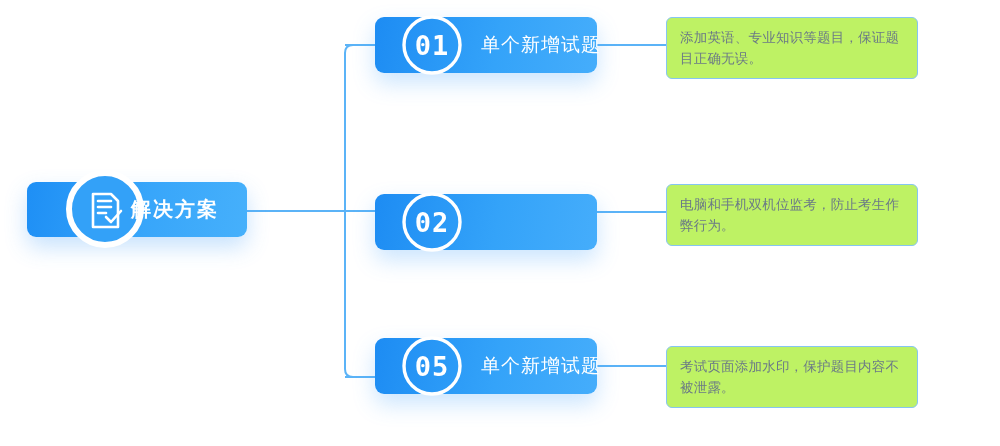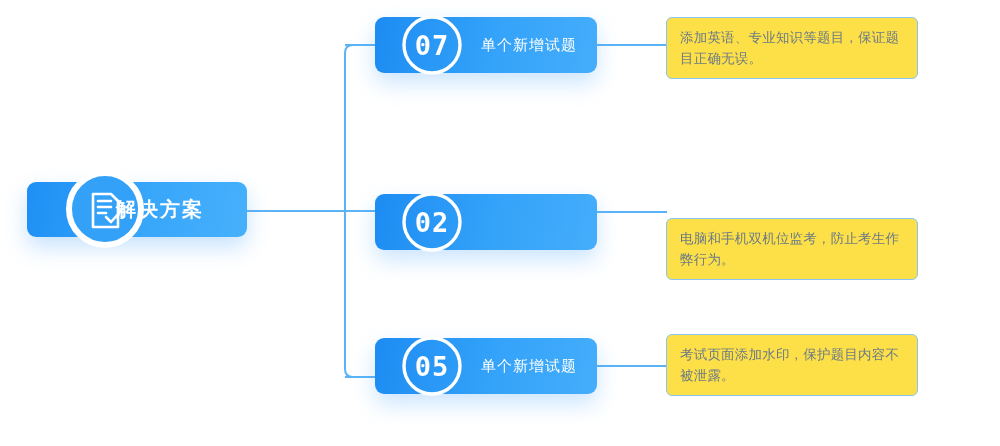--- a/index.html
+++ b/index.html
@@ -47,21 +47,21 @@
   .root-circle {
     position: absolute;
     left: 23px;
     top: -28px;
     width: 110px;
     height: 110px;
     display: block;
   }
   .root-label {
     position: absolute;
-    left: 89px;
+    left: 104px;
     top: 0;
     height: 55px;
     display: flex;
     align-items: center;
     color: #ffffff;
     font-size: 20px;
     font-weight: bold;
     letter-spacing: 2px;
     white-space: nowrap;
   }
@@ -105,44 +105,44 @@
     font-family: "DejaVu Sans Mono", "Liberation Mono", monospace;
   }
   .step-label {
     position: absolute;
     left: 106px;
     top: 0;
     height: 56px;
     display: flex;
     align-items: center;
     color: #ffffff;
-    font-size: 15px;
+    font-size: 19px;
     letter-spacing: 1px;
     white-space: nowrap;
   }
 
   
   .desc-box {
     position: absolute;
     left: 666px;
     width: 252px;
     height: 62px;
     border: 1px solid #86c5f2;
     border-radius: 6px;
-    background: #fde047;
+    background: #bef264;
     box-sizing: border-box;
     padding: 9px 13px 0 13px;
     color: #6b7a86;
     font-size: 13.5px;
     line-height: 21px;
     letter-spacing: 0.2px;
   }
   .desc-box.d1 { top: 17px; }
-  .desc-box.d2 { top: 184px; margin-top: 34px; }
-  .desc-box.d3 { top: 334px; }
+  .desc-box.d2 { top: 184px; }
+  .desc-box.d3 { top: 346px; }
 </style>
 </head>
 <body>
 
 <div id="diagram">
 
   <svg id="connectors" viewBox="0 0 1000 446" width="1000" height="446" aria-hidden="true">
 
     <path d="M247 211 H345" fill="none" stroke="#5bb3f7" stroke-width="2"></path>
 
@@ -167,21 +167,21 @@
         <path d="M56 63 l5 5 l10 -11"></path>
       </g>
     </svg>
     <span class="root-label">解决方案</span>
   </div>
 
   <div class="step-node s1">
     <svg class="step-circle" viewBox="0 0 82 82" aria-hidden="true">
       <circle cx="41" cy="41" r="28" fill="none" stroke="#ffffff" stroke-width="3.4"></circle>
     </svg>
-    <span class="step-num">07</span>
+    <span class="step-num">01</span>
     <span class="step-label">单个新增试题</span>
   </div>
   <div class="desc-box d1">添加英语、专业知识等题目，保证题目正确无误。</div>
 
   <div class="step-node s2">
     <svg class="step-circle" viewBox="0 0 82 82" aria-hidden="true">
       <circle cx="41" cy="41" r="28" fill="none" stroke="#ffffff" stroke-width="3.4"></circle>
     </svg>
     <span class="step-num">02</span>
   </div>

